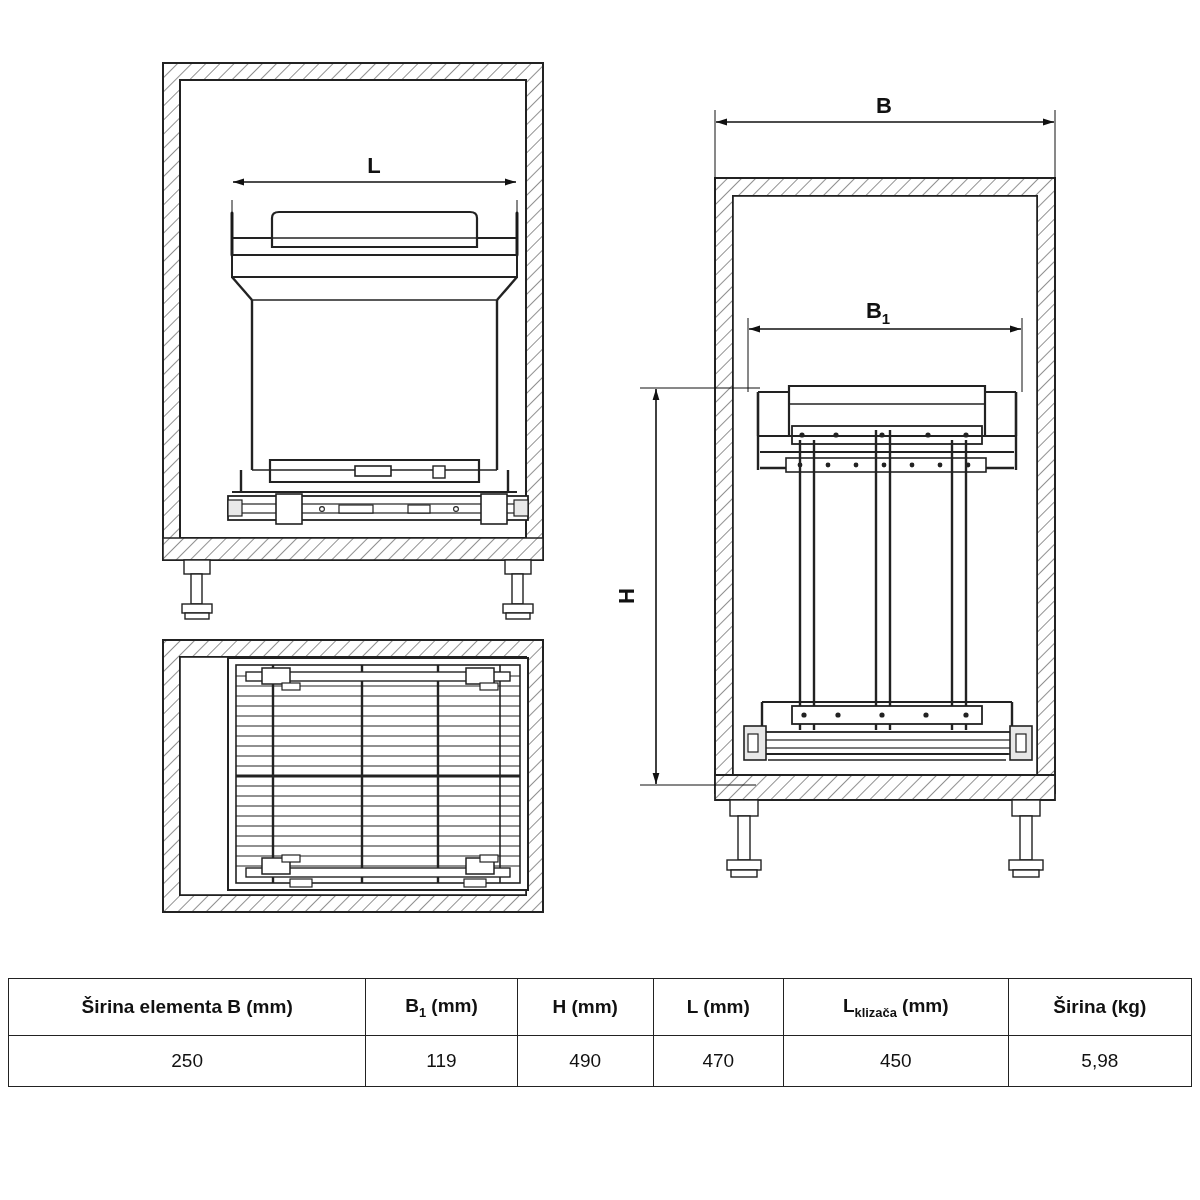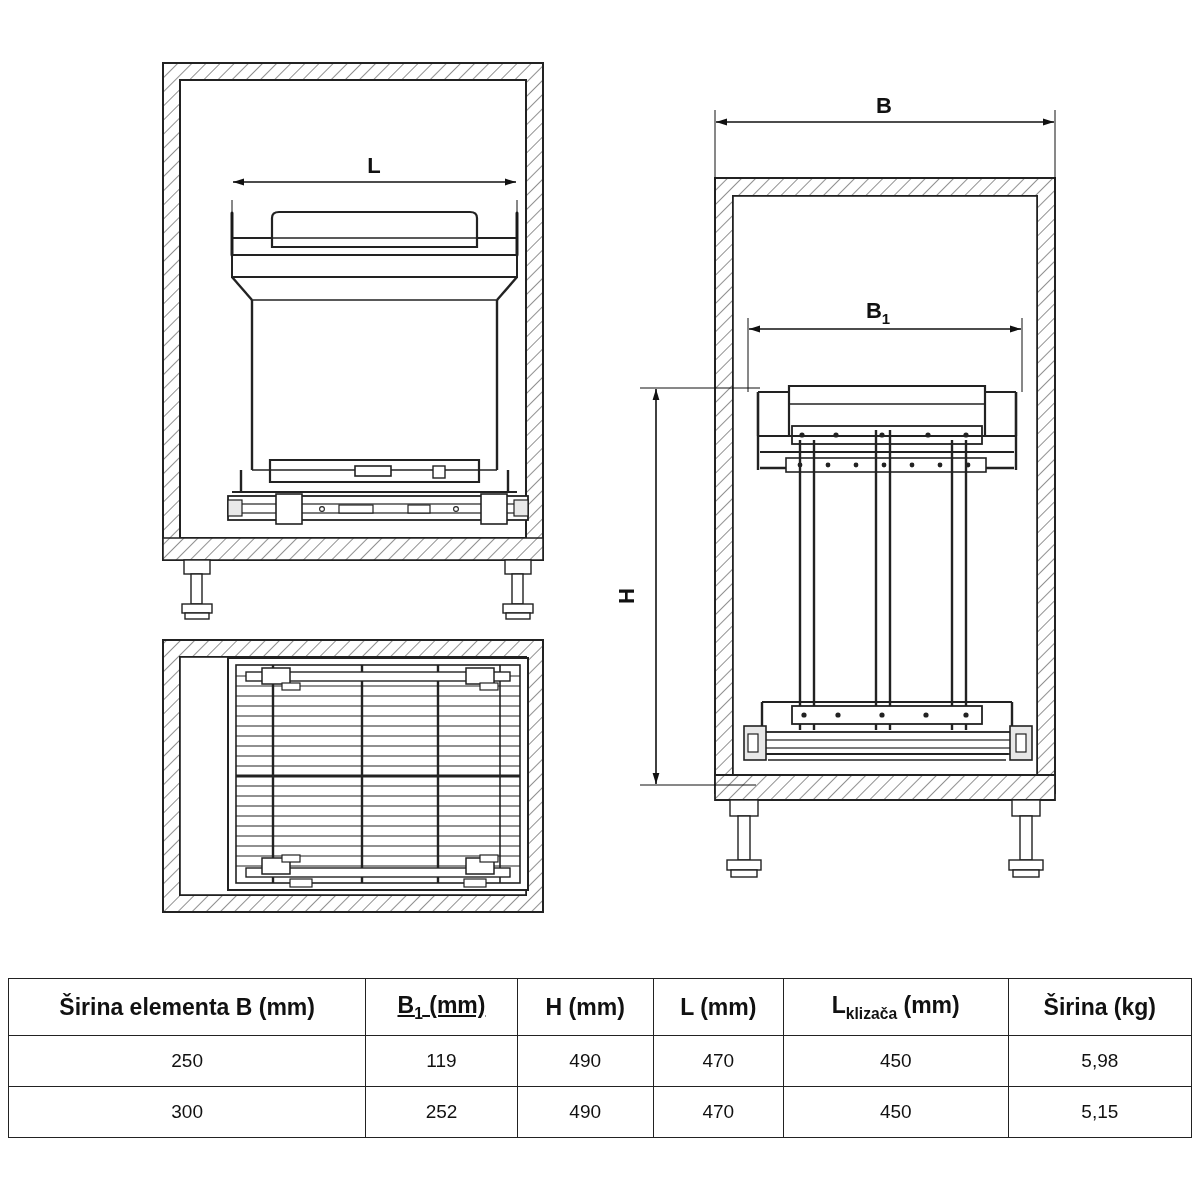--- a/index.html
+++ b/index.html
@@ -33,28 +33,28 @@
   .spec-table td {
     border: 1px solid #222;
     text-align: center;
     vertical-align: middle;
     padding: 0;
     height: 50px;
     font-weight: normal;
   }
   .spec-table thead th {
     font-weight: bold;
-    font-size: 23px;
+    font-size: 19px;
     height: 56px;
   }
   .spec-table td {
     font-size: 19px;
   }
   .spec-table .col-b   { width: 30.2%; }
-  .spec-table .col-b1  { width: 12.8%; text-decoration: underline; }
+  .spec-table .col-b1  { width: 12.8%; }
   .spec-table .col-h   { width: 11.5%; }
   .spec-table .col-l   { width: 11.0%; }
   .spec-table .col-lk  { width: 19.0%; }
   .spec-table .col-w   { width: 15.5%; }
   .sub {
     font-size: 0.68em;
     vertical-align: sub;
   }
   .lbl {
     font-family: "Liberation Sans", sans-serif;
@@ -324,22 +324,14 @@
   </thead>
   <tbody>
     <tr>
       <td>250</td>
       <td>119</td>
       <td>490</td>
       <td>470</td>
       <td>450</td>
       <td>5,98</td>
     </tr>
-    <tr>
-      <td>300</td>
-      <td>252</td>
-      <td>490</td>
-      <td>470</td>
-      <td>450</td>
-      <td>5,15</td>
-    </tr>
   </tbody>
 </table>
 
 </body></html>

